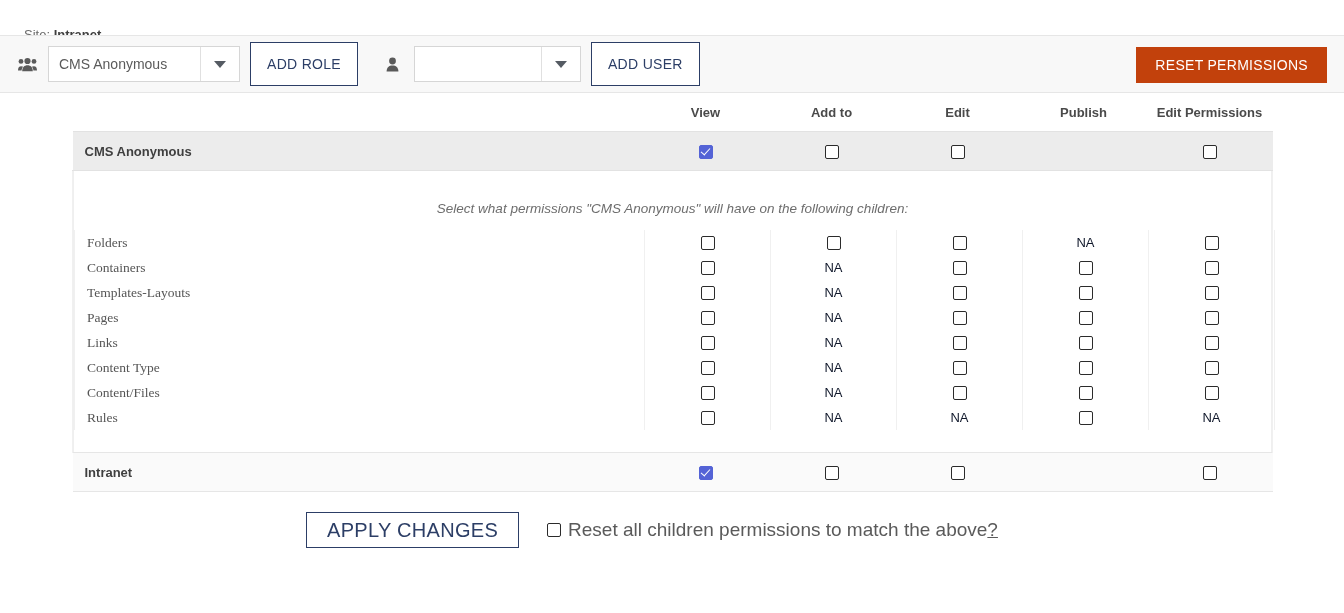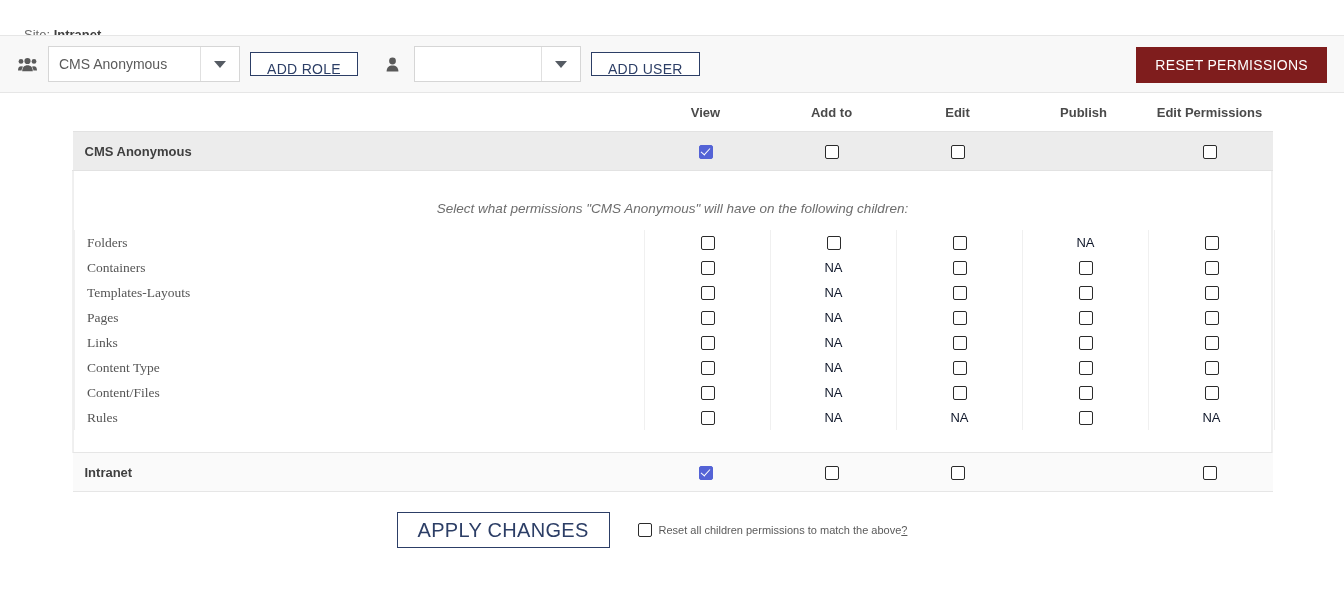--- a/index.html
+++ b/index.html
@@ -80,39 +80,39 @@
     justify-content: center;
   }
   .caret {
     width: 0; height: 0;
     border-left: 6px solid transparent;
     border-right: 6px solid transparent;
     border-top: 7px solid #555b63;
   }
 
   .btn-outline {
-    height: 24px;
+    height: 44px;
     min-width: 102px;
     margin-left: 10px;
     background: #ffffff;
     border: 1px solid #2c3e66;
     color: #2c3e66;
     font-size: 14px;
     font-family: "Liberation Sans", sans-serif;
     letter-spacing: .3px;
     padding: 8px 16px;
     cursor: pointer;
     flex: 0 0 auto;
   }
   .btn-danger {
     position: absolute;
     right: 17px;
     top: 11px;
     height: 36px;
-    background: #7f1d1d;
+    background: #c2410c;
     border: none;
     color: #ffffff;
     font-size: 14px;
     font-family: "Liberation Sans", sans-serif;
     letter-spacing: .3px;
     padding: 0 19px;
     cursor: pointer;
   }
 
   
@@ -245,21 +245,21 @@
     font-size: 20px;
     font-family: "Liberation Sans", sans-serif;
     letter-spacing: .3px;
     padding: 0 20px;
     cursor: pointer;
   }
   .reset-children {
     display: flex;
     align-items: center;
     margin-left: 28px;
-    font-size: 11px;
+    font-size: 19px;
     color: #5a5a5a;
   }
   .reset-children .cb { margin-right: 7px; }
   .help-link {
     color: #5a5a5a;
     text-decoration: underline;
     cursor: pointer;
   }
 </style>
 </head>

